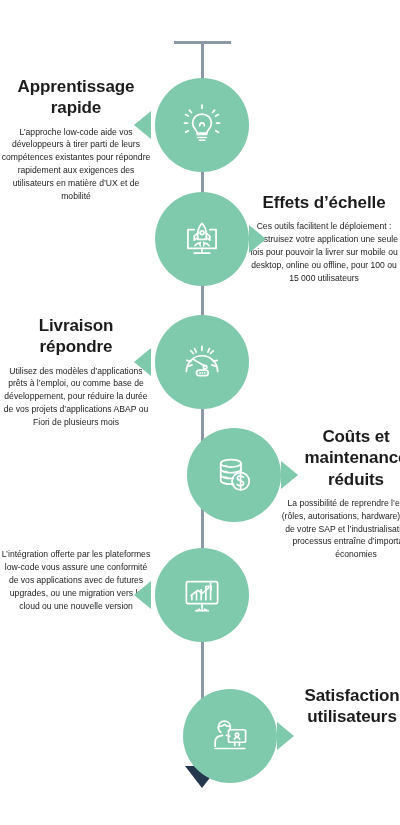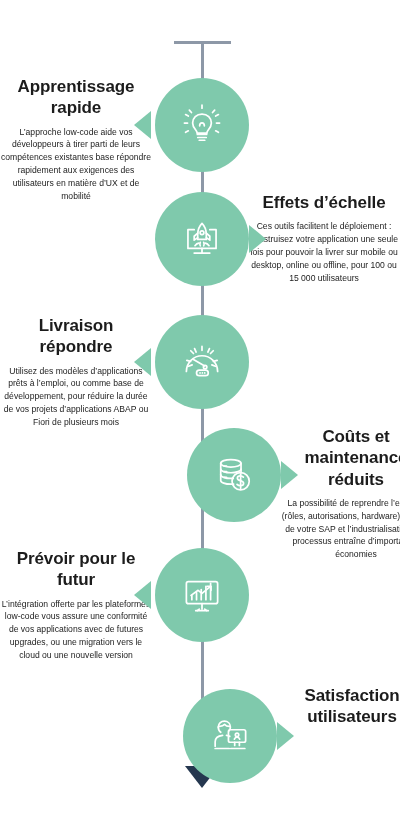--- a/index.html
+++ b/index.html
@@ -150,21 +150,21 @@
 
 <div id="infographic">
 
   <div class="spine-cap"></div>
   <div class="spine-line"></div>
   <div class="spine-arrow"></div>
 
   <div class="row" id="row-0">
     <div class="text-block left-side">
       <div class="block-title">Apprentissage rapide</div>
-      <div class="block-body">L’approche low-code aide vos développeurs à tirer parti de leurs compétences existantes base répondre rapidement aux exigences des utilisateurs en matière d’UX et de mobilité</div>
+      <div class="block-body">L’approche low-code aide vos développeurs à tirer parti de leurs compétences existantes pour répondre rapidement aux exigences des utilisateurs en matière d’UX et de mobilité</div>
     </div>
     <div class="pointer left"></div>
     <div class="node-circle">
       <span>
         <svg viewBox="0 0 64 64" fill="none" stroke="#ffffff" stroke-width="2.2" stroke-linecap="round" stroke-linejoin="round">
           <path d="M32 18c-7 0-12 5-12 11.5 0 4.3 2.3 6.9 4 9 1.2 1.5 1.8 2.5 1.8 4h12.4c0-1.5.6-2.5 1.8-4 1.7-2.1 4-4.7 4-9C44 23 39 18 32 18z"></path>
           <path d="M26 44h12M26.6 48h10.8M28.5 51.5h7"></path>
           <path d="M32 10.5v-4"></path>
           <path d="M18.5 16 15.8 13"></path>
           <path d="M45.5 16 48.2 13"></path>
@@ -242,21 +242,20 @@
     </div>
     <div class="pointer right"></div>
     <div class="text-block right-side">
       <div class="block-title">Coûts et maintenance réduits</div>
       <div class="block-body">La possibilité de reprendre l’existant (rôles, autorisations, hardware) au sein de votre SAP et l’industrialisation des processus entraîne d’importantes économies</div>
     </div>
   </div>
 
   <div class="row" id="row-4">
     <div class="text-block left-side">
-      <div class="block-title">Prévoir pour le futur</div>
       <div class="block-body">L’intégration offerte par les plateformes low-code vous assure une conformité de vos applications avec de futures upgrades, ou une migration vers le cloud ou une nouvelle version</div>
     </div>
     <div class="pointer left"></div>
     <div class="node-circle">
       <span>
         <svg viewBox="0 0 64 64" fill="none" stroke="#ffffff" stroke-width="2.2" stroke-linecap="round" stroke-linejoin="round">
           <rect x="12" y="15" width="40" height="28" rx="2.5"></rect>
           <path d="M32 43v7"></path>
           <path d="M24 52h16"></path>
           <path d="M26 52l2.5-2M38 52l-2.5-2"></path>

